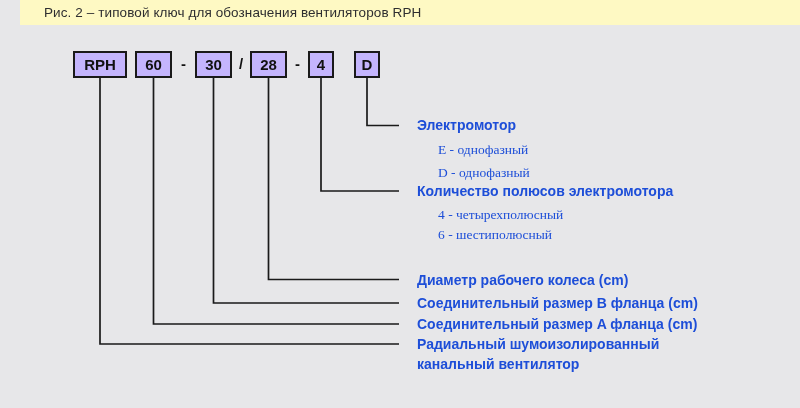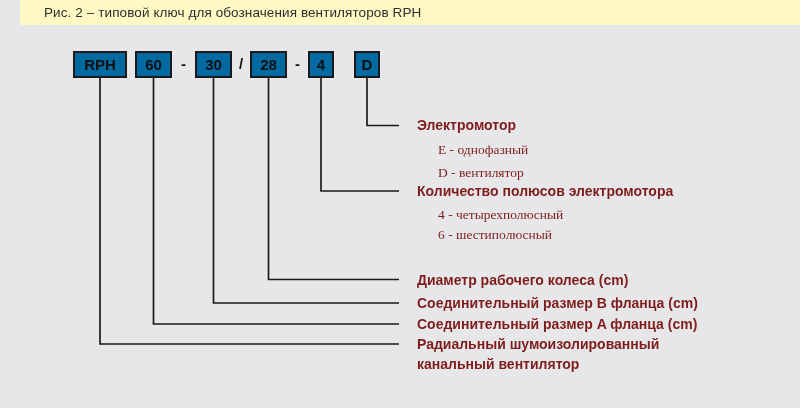--- a/index.html
+++ b/index.html
@@ -16,35 +16,35 @@
     color:#2e2e30;
     font-size:13.5px;line-height:25px;
     padding-left:24px;box-sizing:border-box;
     letter-spacing:0.1px;
     margin-left:20px;
   }
   .codebox{
     position:absolute;top:51px;height:27px;
     box-sizing:border-box;
     border:2px solid #1a1a1a;
-    background:#0369a1;
+    background:#c4b5fd;
     color:#111;
     font-size:15px;font-weight:bold;
     text-align:center;line-height:23px;
   }
   .sep{
     position:absolute;top:51px;height:27px;
     color:#111;
     font-size:15px;font-weight:bold;
     text-align:center;line-height:26px;
   }
   .connectors{position:absolute;left:0;top:0;}
   .lbl{
     position:absolute;
-    color:#7f1d1d;
+    color:#1d4ed8;
     line-height:20px;
     white-space:nowrap;
   }
   .lbl.h{left:417px;font-size:14px;font-weight:bold;}
   .lbl.i{left:438px;font-size:13.5px;font-weight:normal;font-family:Liberation Serif, serif;}
   .lbl.wrap{white-space:normal;width:245px;}
 </style>
 </head>
 <body>
 
@@ -68,21 +68,21 @@
       <path d="M321 78 V191 H399"></path>
       <path d="M268.5 78 V279.5 H399"></path>
       <path d="M213.5 78 V303 H399"></path>
       <path d="M153.5 78 V324 H399"></path>
       <path d="M100 78 V344 H399"></path>
     </g>
   </svg>
 
   <div class="lbl h" style="top:115px">Электромотор</div>
   <div class="lbl i" style="top:140px">E - однофазный</div>
-  <div class="lbl i" style="top:163px">D - вентилятор</div>
+  <div class="lbl i" style="top:163px">D - однофазный</div>
 
   <div class="lbl h" style="top:181px">Количество полюсов электромотора</div>
   <div class="lbl i" style="top:205px">4 - четырехполюсный</div>
   <div class="lbl i" style="top:225px">6 - шестиполюсный</div>
 
   <div class="lbl h" style="top:270px">Диаметр рабочего колеса (cm)</div>
   <div class="lbl h" style="top:293px">Соединительный размер B фланца (cm)</div>
   <div class="lbl h" style="top:314px">Соединительный размер A фланца (cm)</div>
   <div class="lbl h wrap" style="top:334px">Радиальный шумоизолированный канальный вентилятор</div>
 

